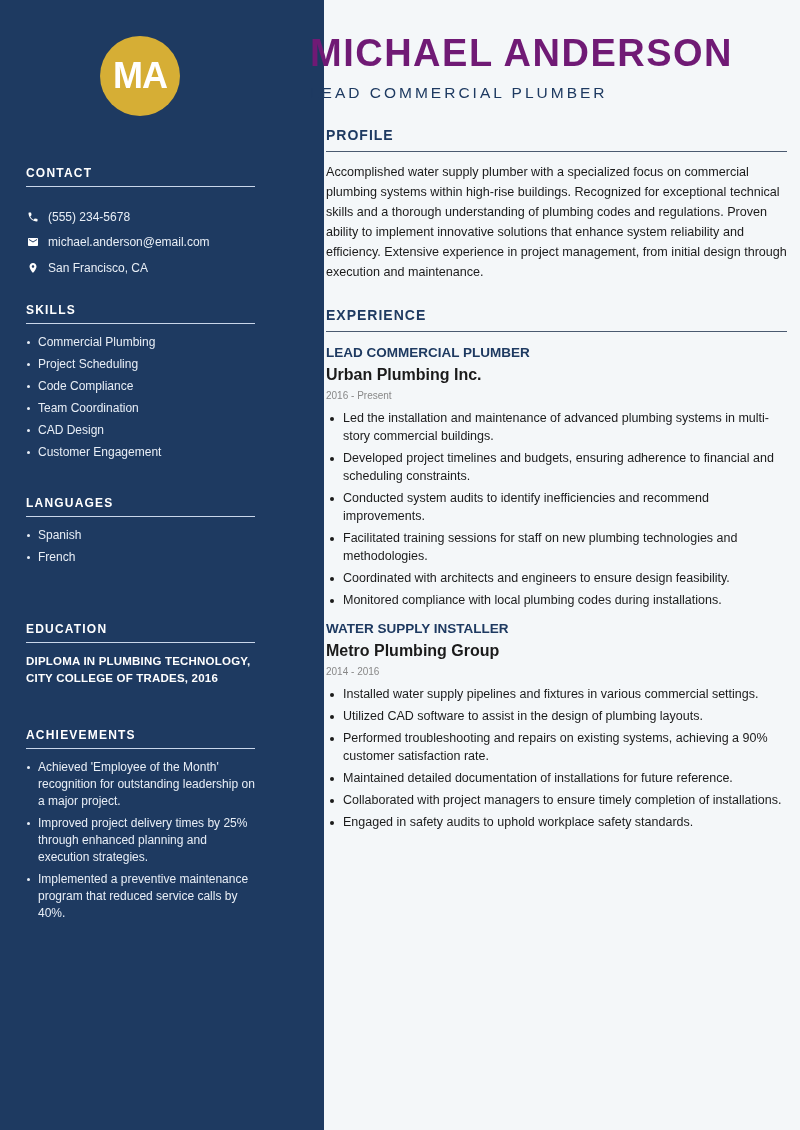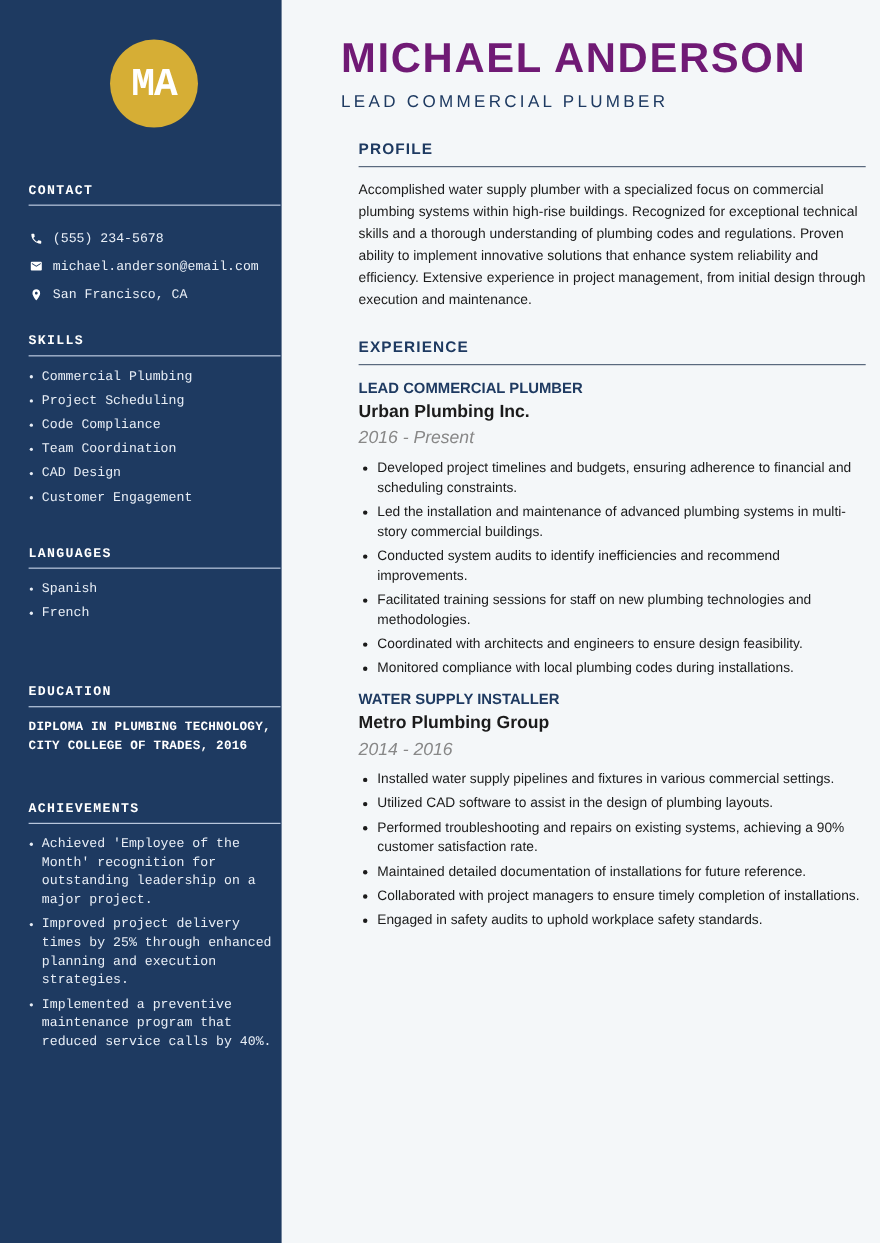--- a/index.html
+++ b/index.html
@@ -5,24 +5,23 @@
     * { margin: 0; padding: 0; box-sizing: border-box; }
     html, body { width: 800px; height: 1130px; overflow: hidden; }
     body {
       font-family: "Liberation Sans", "DejaVu Sans", sans-serif;
       background: #f4f7f9;
       color: #1b1b1b;
       position: relative;
     }
     .sidebar {
       position: absolute; left: 0; top: 0;
-      width: 256px; height: 1130px;
+      width: 324px; height: 1130px;
       background: #1e3a61;
       color: #ffffff;
-      font-family: Liberation Mono, monospace;
     }
     .avatar {
       position: absolute; left: 100px; top: 36px;
       width: 80px; height: 80px; border-radius: 50%;
       background: #d6ae35;
       display: flex; align-items: center; justify-content: center;
       font-weight: 700; font-size: 36px; color: #ffffff;
       letter-spacing: -1px;
     }
     .side-section { position: absolute; left: 26px; width: 229px; }
@@ -75,21 +74,21 @@
     .profile-text {
       margin-top: 10px; font-size: 12.6px; line-height: 20px; color: #1b1b1b;
     }
     .job-title {
       font-size: 13.5px; font-weight: 700; color: #1e3a61; margin-top: 13px;
     }
     .company {
       font-size: 16px; font-weight: 700; color: #1b1b1b; margin-top: 6px;
     }
     .dates {
-      font-size: 16px; font-style: italic; color: #888888; margin-top: 6px;
+      font-size: 10px; color: #888888; margin-top: 6px;
     }
     .job-list { list-style: none; margin-top: 8px; }
     .job-list li {
       position: relative; padding-left: 17px;
       font-size: 12.5px; line-height: 18px; color: #1b1b1b; margin-bottom: 4px;
     }
     .job-list li::before {
       content: ""; position: absolute; left: 4px; top: 7.5px;
       width: 4px; height: 4px; background: #1b1b1b; border-radius: 50%;
     }
@@ -175,22 +174,22 @@
   </section>
 
   <section class="main-section" style="top:307px;">
     <h2 class="main-heading">EXPERIENCE</h2>
 
     <div>
       <div class="job-title">LEAD COMMERCIAL PLUMBER</div>
       <div class="company">Urban Plumbing Inc.</div>
       <div class="dates">2016 - Present</div>
       <ul class="job-list">
+        <li>Led the installation and maintenance of advanced plumbing systems in multi-story commercial buildings.</li>
         <li>Developed project timelines and budgets, ensuring adherence to financial and scheduling constraints.</li>
-        <li>Led the installation and maintenance of advanced plumbing systems in multi-story commercial buildings.</li>
         <li>Conducted system audits to identify inefficiencies and recommend improvements.</li>
         <li>Facilitated training sessions for staff on new plumbing technologies and methodologies.</li>
         <li>Coordinated with architects and engineers to ensure design feasibility.</li>
         <li>Monitored compliance with local plumbing codes during installations.</li>
       </ul>
     </div>
 
     <div>
       <div class="job-title" style="margin-top:12px;">WATER SUPPLY INSTALLER</div>
       <div class="company">Metro Plumbing Group</div>

